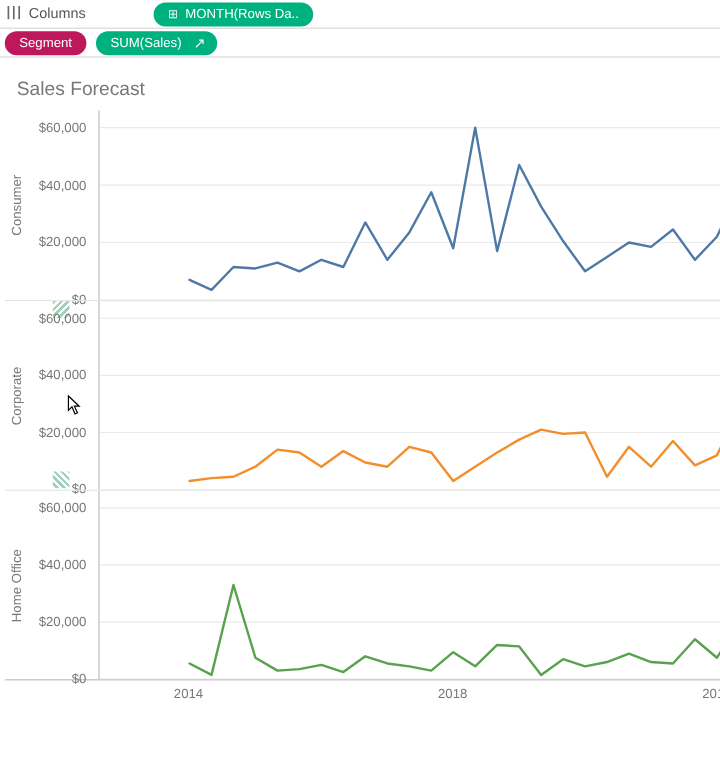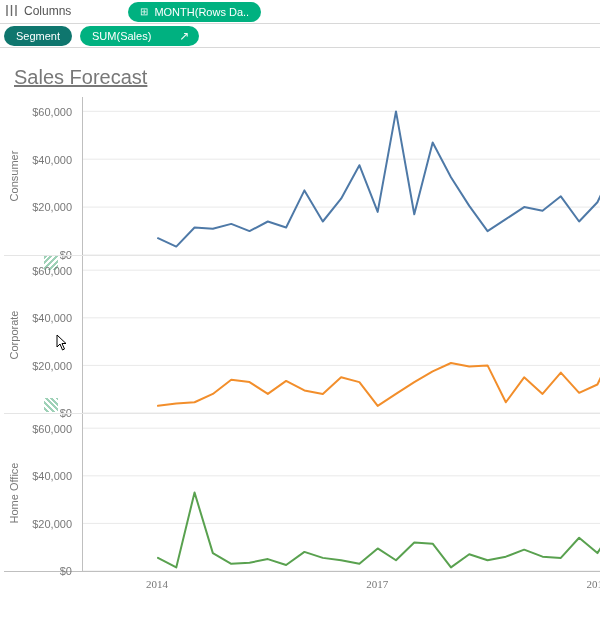--- a/index.html
+++ b/index.html
@@ -35,31 +35,30 @@
     align-items: center;
     height: 20px;
     border-radius: 10px;
     padding: 0 12px;
     color: #fff;
     font-size: 11px;
     gap: 6px;
     white-space: nowrap;
   }
   .pill.green { background: #00b180; }
-  .pill.blue  { background: #0f766e; }
+  .pill.blue  { background: #be185d; }
   .pill .glyph { font-size: 10px; opacity: .9; }
   .pill .forecast-glyph { font-size: 12px; opacity:.95; }
 
   
   .title {
     padding: 18px 0 8px 14px;
-    font-size: 20px;
+    font-size: 16px;
     color: #787878;
     font-weight: 400;
-    text-decoration: underline;
   }
 
   
   .charts {
     position: relative;
     margin-left: 4px;
   }
   .panel {
     position: relative;
     height: 158px;
@@ -99,21 +98,20 @@
     position: absolute;
     left: 0; top: 0;
     width: 100%; height: 100%;
   }
   .plot .grid line { stroke: #e9e9e9; stroke-width:1; }
   .plot .series { fill:none; stroke-width:2; stroke-linejoin:round; stroke-linecap:round; }
   .x-axis-row {
     height: 30px;
     display:flex;
     border-top:1px solid #bfbfbf;
-    font-family:Liberation Serif, serif;
   }
   .x-axis-row .spacer { width: 78px; }
   .x-axis-row .ticks { flex:1; position:relative; }
   .x-tick { position:absolute; top:6px; transform:translateX(-50%); color:#787878; font-size:11px; }
 
   
   .forecast-ind {
     position:absolute;
     width:14px; height:14px;
     overflow:hidden;
@@ -158,21 +156,21 @@
   <span class="pill green">
     <span class="glyph">⊞</span>
     <span>MONTH(Rows Da..</span>
   </span>
 </div>
 
 <div class="shelf-row">
   <span class="pill blue">
     <span>Segment</span>
   </span>
-  <span class="pill green" style="padding-right:48px; position:relative;">
+  <span class="pill green" style="padding-right:30px; position:relative;">
     <span>SUM(Sales)</span>
     <span class="forecast-glyph" style="position:absolute; right:10px;">↗</span>
   </span>
 </div>
 
 <div class="title">Sales Forecast</div>
 
 <div class="charts">
 
   <div class="panel">
@@ -248,18 +246,18 @@
           </g>
         <polyline class="series" id="series-2" points="75.4,144.8 93.8,154.4 112.2,79.0 130.6,140.0 149.1,150.8 167.5,149.6 185.9,146.0 204.3,152.0 222.7,138.8 241.2,144.8 259.6,147.2 278.0,150.8 296.4,135.3 314.8,147.2 333.2,129.3 351.7,130.5 370.1,154.4 388.5,141.2 406.9,147.2 425.3,143.6 443.7,136.5 462.2,143.6 480.6,144.8 499.0,124.5 517.4,140.0 535.8,111.3 554.2,117.3 572.6,134.1" stroke="#59a14f"></polyline>
       </svg>
     </div>
   </div>
 
   <div class="x-axis-row">
     <div class="spacer"></div>
     <div class="ticks">
       <div class="x-tick" style="left:14.5%">2014</div>
-      <div class="x-tick" style="left:57%">2017</div>
+      <div class="x-tick" style="left:57%">2018</div>
       <div class="x-tick" style="left:99.5%">2016</div>
     </div>
   </div>
 
 </div>
 
 </body></html>

